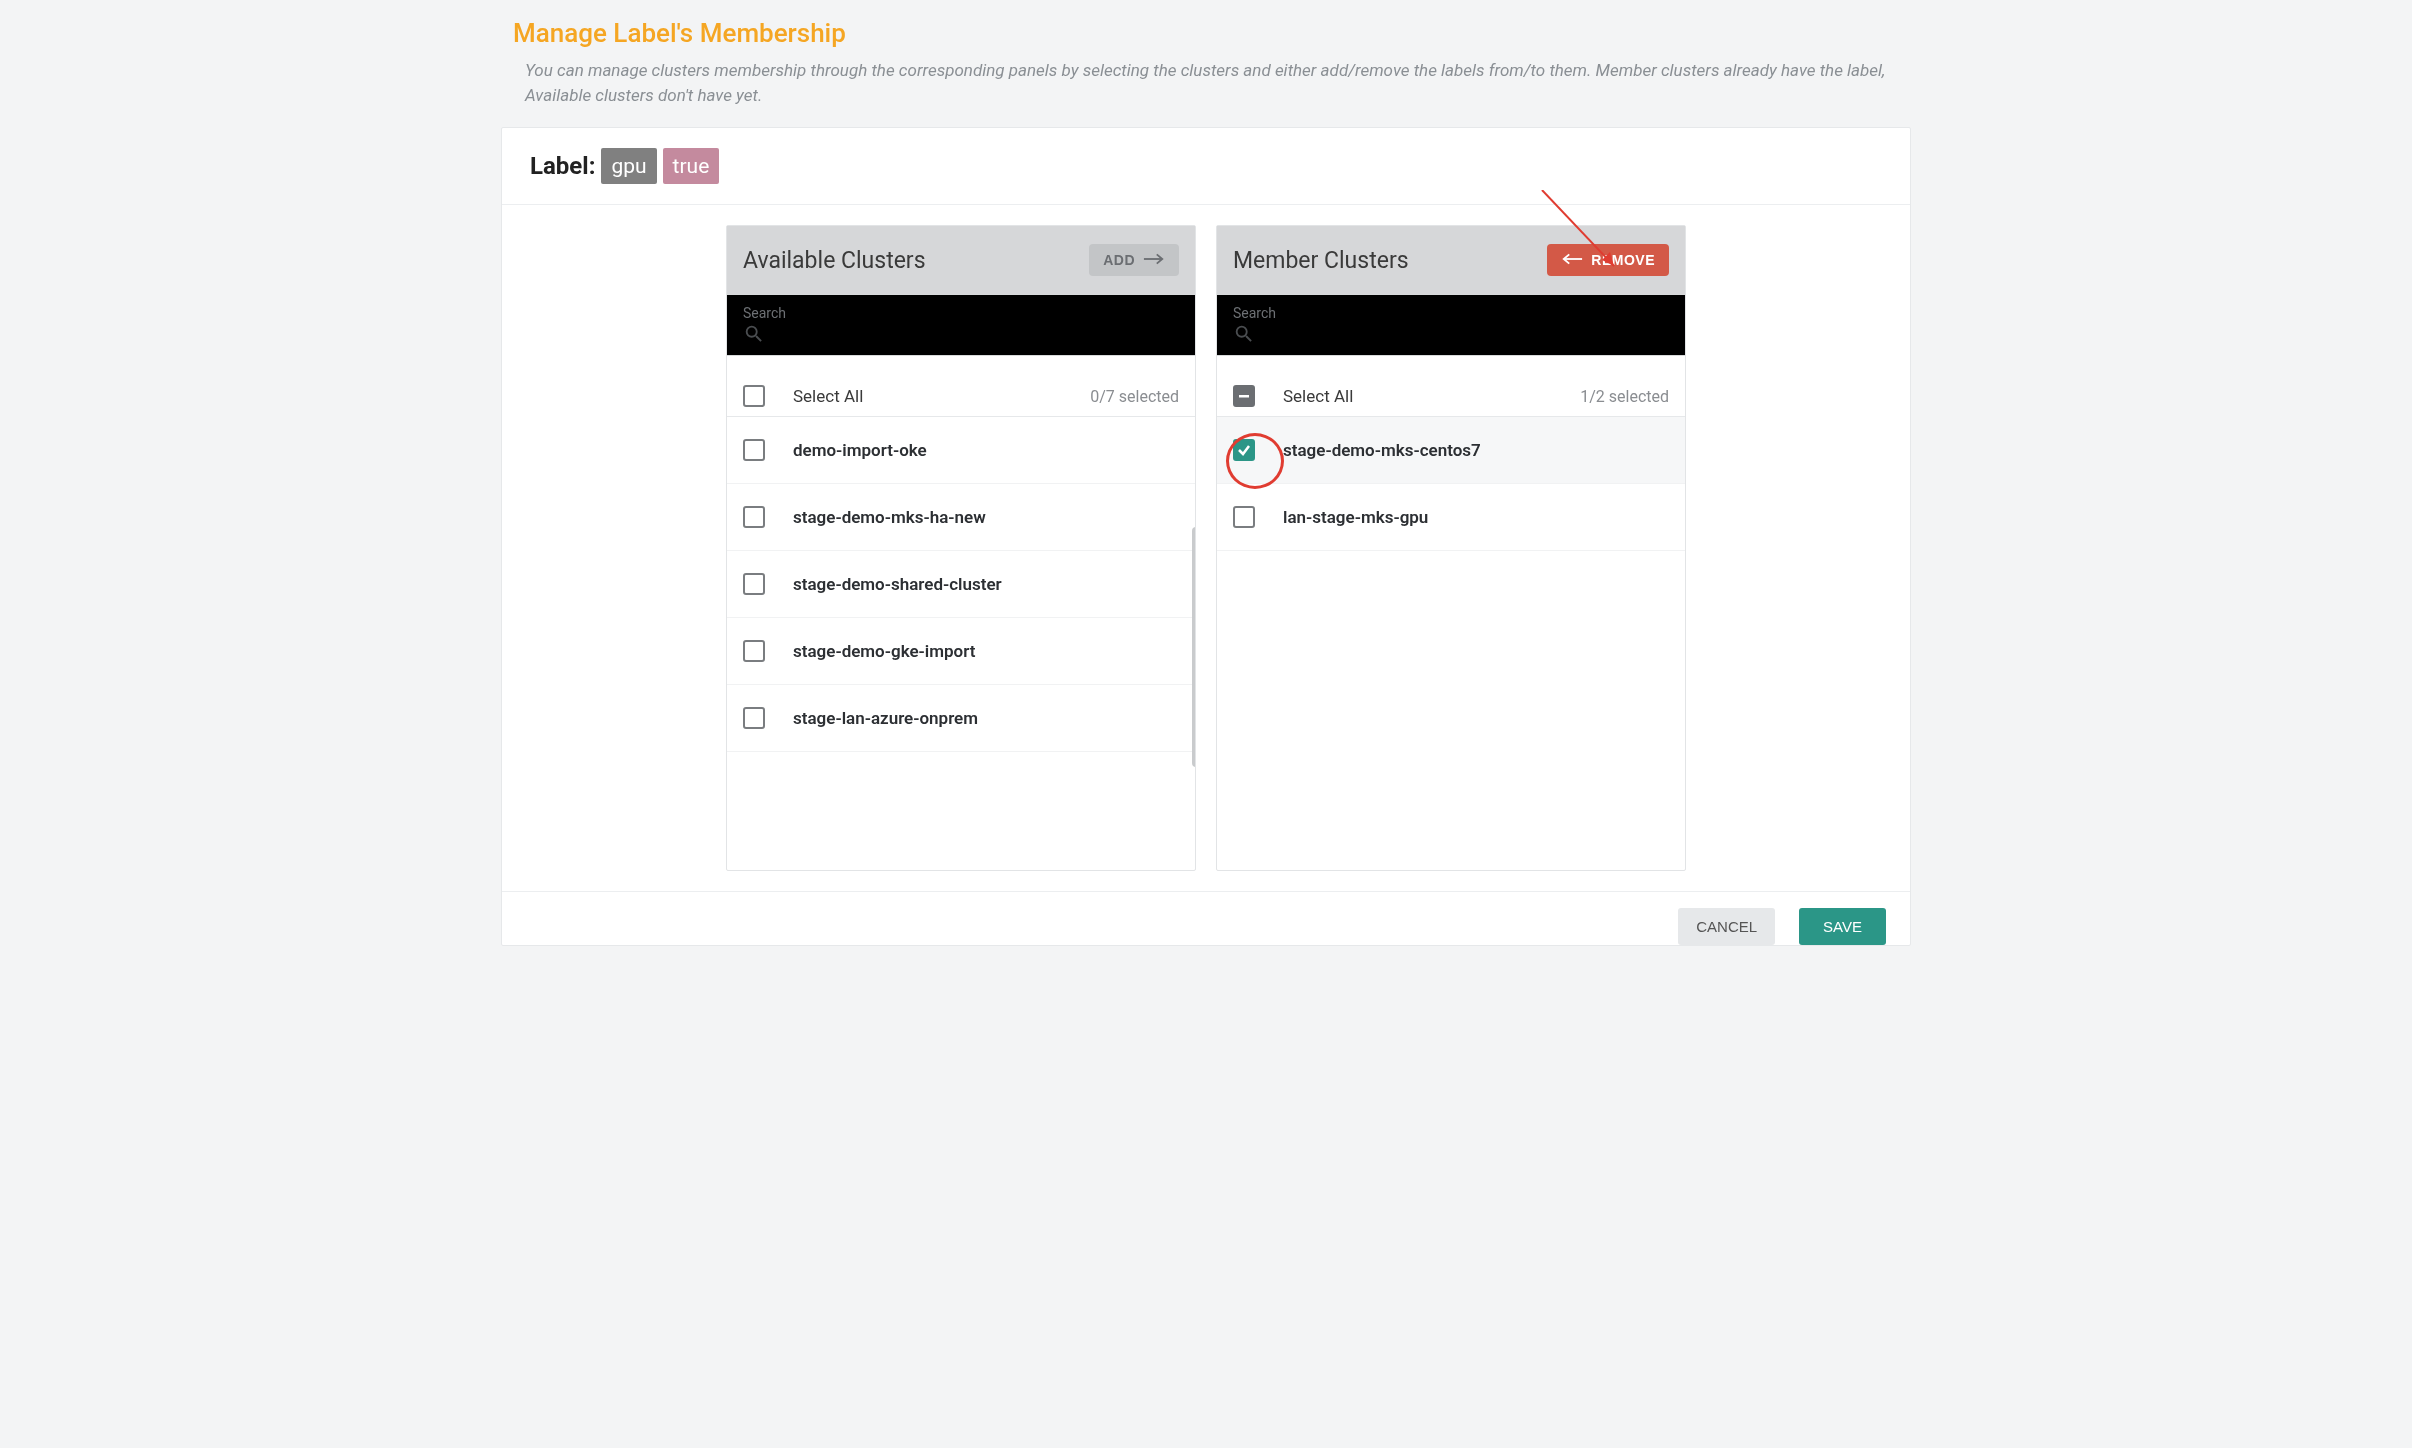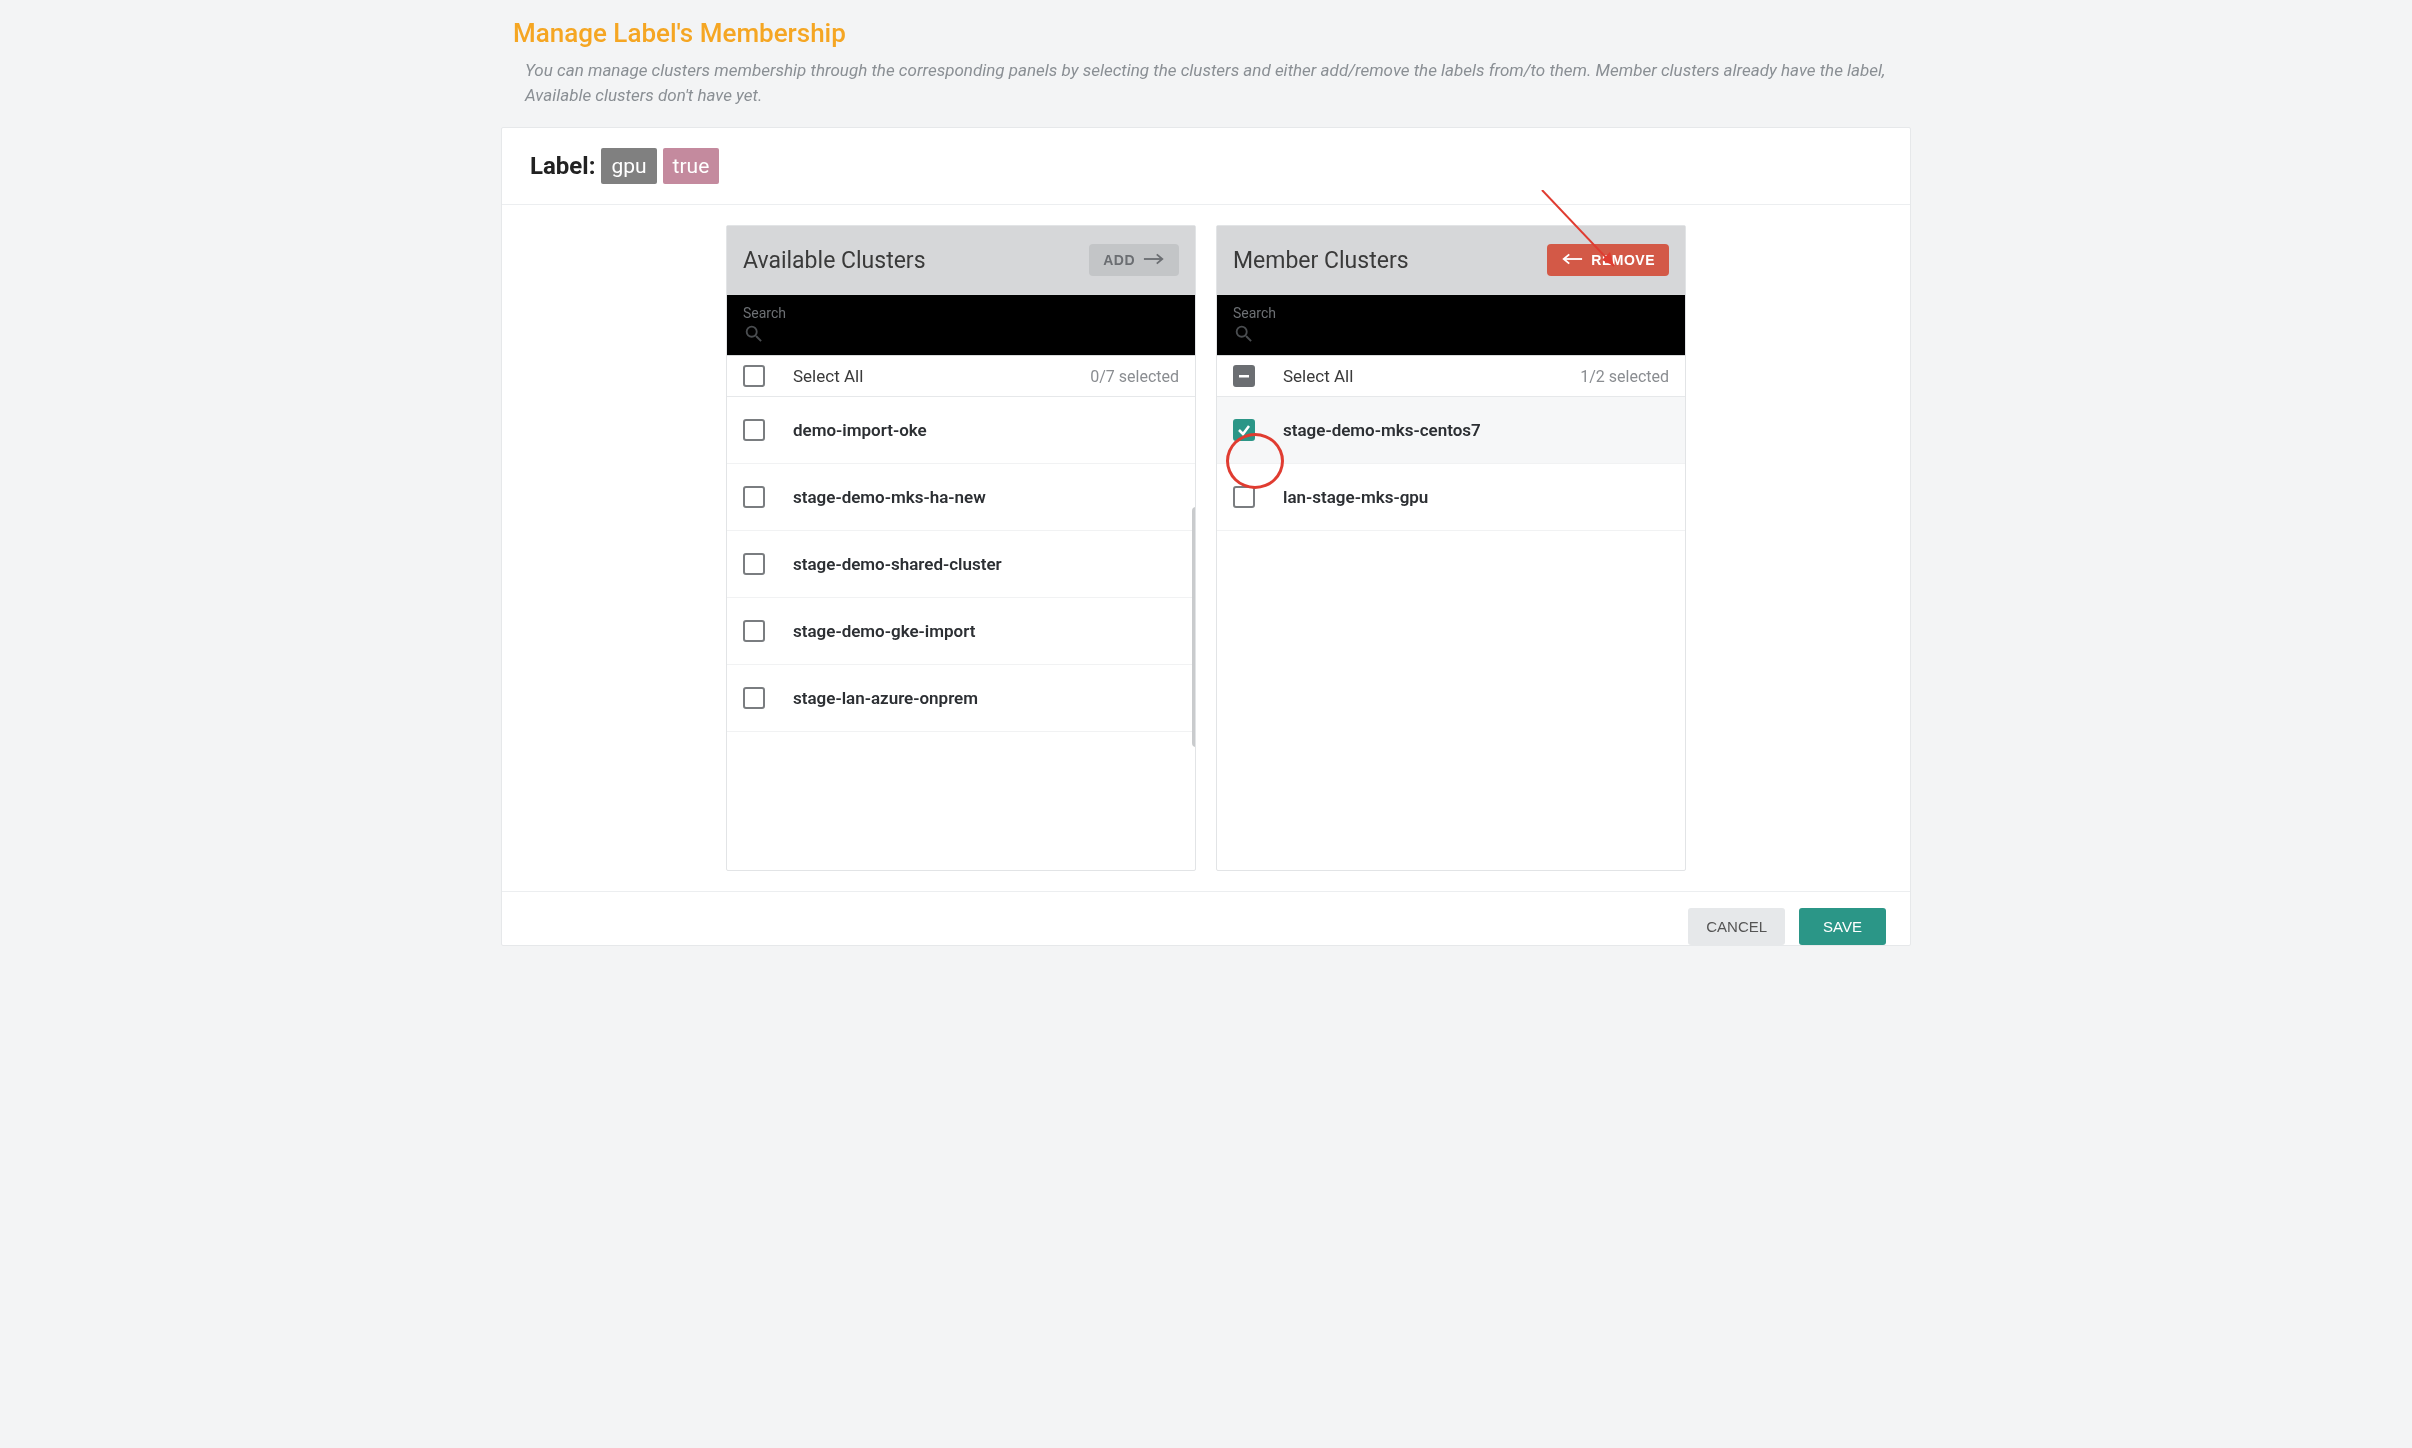--- a/index.html
+++ b/index.html
@@ -118,20 +118,21 @@
   .search-icon {
     display: block;
     margin-top: 2px;
   }
   .select-all-row {
     display: flex;
     align-items: center;
     justify-content: space-between;
     padding: 9px 16px;
     border-bottom: 1px solid #e6e8ea;
+    margin-top: 20px;
   }
   .select-all-left {
     display: flex;
     align-items: center;
     gap: 28px;
   }
   .checkbox {
     width: 22px;
     height: 22px;
     border: 2px solid #7a7d80;
@@ -187,21 +188,21 @@
     width: 8px;
     height: 240px;
     background: #c9cbcd;
     border-radius: 4px;
   }
   .footer {
     border-top: 1px solid #eceef0;
     padding: 16px 24px 0 24px;
     display: flex;
     justify-content: flex-end;
-    gap: 14px;
+    gap: 24px;
   }
   .btn-cancel {
     background: #e6e8ea;
     color: #555;
     padding: 10px 18px;
     font-size: 15px;
     font-weight: 500;
     border-radius: 3px;
     border: none;
     cursor: pointer;

